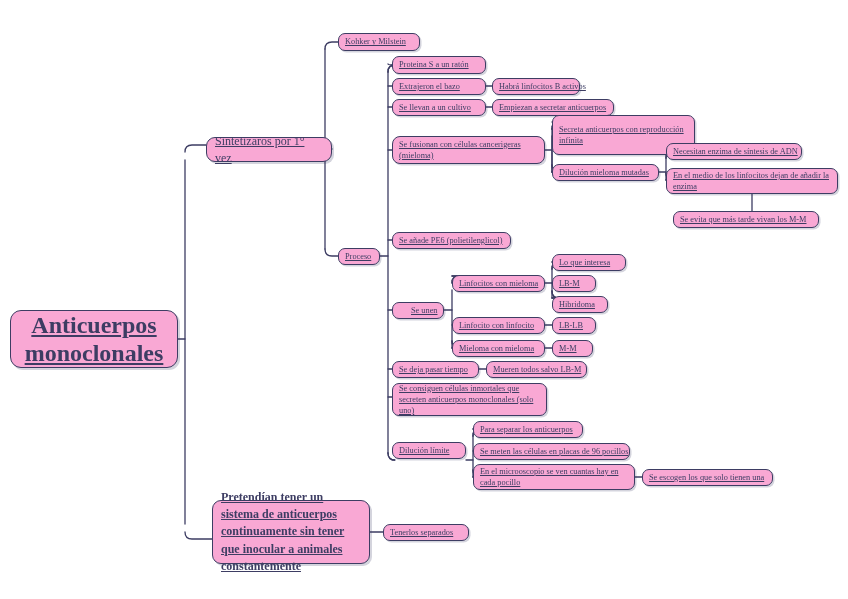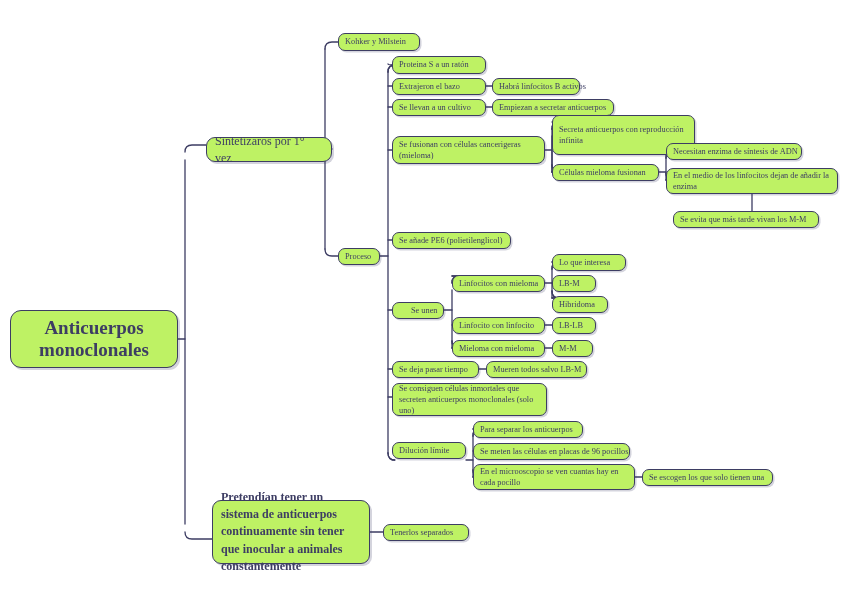--- a/index.html
+++ b/index.html
@@ -9,36 +9,37 @@
     width:848px;height:599px;position:relative;overflow:hidden;
     color:#3d3d63;
   }
   #canvas{position:absolute;left:0;top:0;width:848px;height:599px;}
   svg.links{position:absolute;left:0;top:0;width:848px;height:599px;pointer-events:none;}
   .node{
     position:absolute;
     box-sizing:border-box;
     border:1.4px solid #3d3d63;
     border-radius:7px;
-    background:#bef264;
+    background:#f9a8d4;
     color:#3d3d63;
     font-size:8.3px;
     line-height:1.35;
     padding:3px 6px;
     display:flex;
     align-items:center;
     box-shadow:1.5px 1.5px 0 rgba(61,61,99,0.22);
     white-space:normal;
+    text-decoration:underline;
   }
   .node span{display:block;}
   .node.root{
     border-width:1.6px;
     border-radius:11px;
     font-weight:bold;
-    font-size:19px;
+    font-size:24px;
     line-height:1.18;
     justify-content:center;
     text-align:center;
     padding:8px 10px;
     box-shadow:2px 2px 0 rgba(61,61,99,0.22);
   }
   .node.lvl1{
     font-size:12px;
     border-radius:9px;
     padding:5px 8px;
@@ -192,21 +193,21 @@
 
   <div class="node" style="left:392px;top:136px;width:153px;height:28px;border-radius:8px;">
     <span>Se fusionan con células cancerigeras (mieloma)</span>
   </div>
 
   <div class="node" style="left:552px;top:115px;width:143px;height:40px;">
     <span>Secreta anticuerpos con reproducción infinita</span>
   </div>
 
   <div class="node nowrap" style="left:552px;top:164px;width:107px;height:17px;">
-    <span>Células mieloma fusionan</span>
+    <span>Dilución mieloma mutadas</span>
   </div>
 
   <div class="node nowrap" style="left:666px;top:143px;width:136px;height:17px;">
     <span>Necesitan enzima de síntesis de ADN</span>
   </div>
 
   <div class="node" style="left:666px;top:168px;width:172px;height:26px;">
     <span>En el medio de los linfocitos dejan de añadir la enzima</span>
   </div>
 

